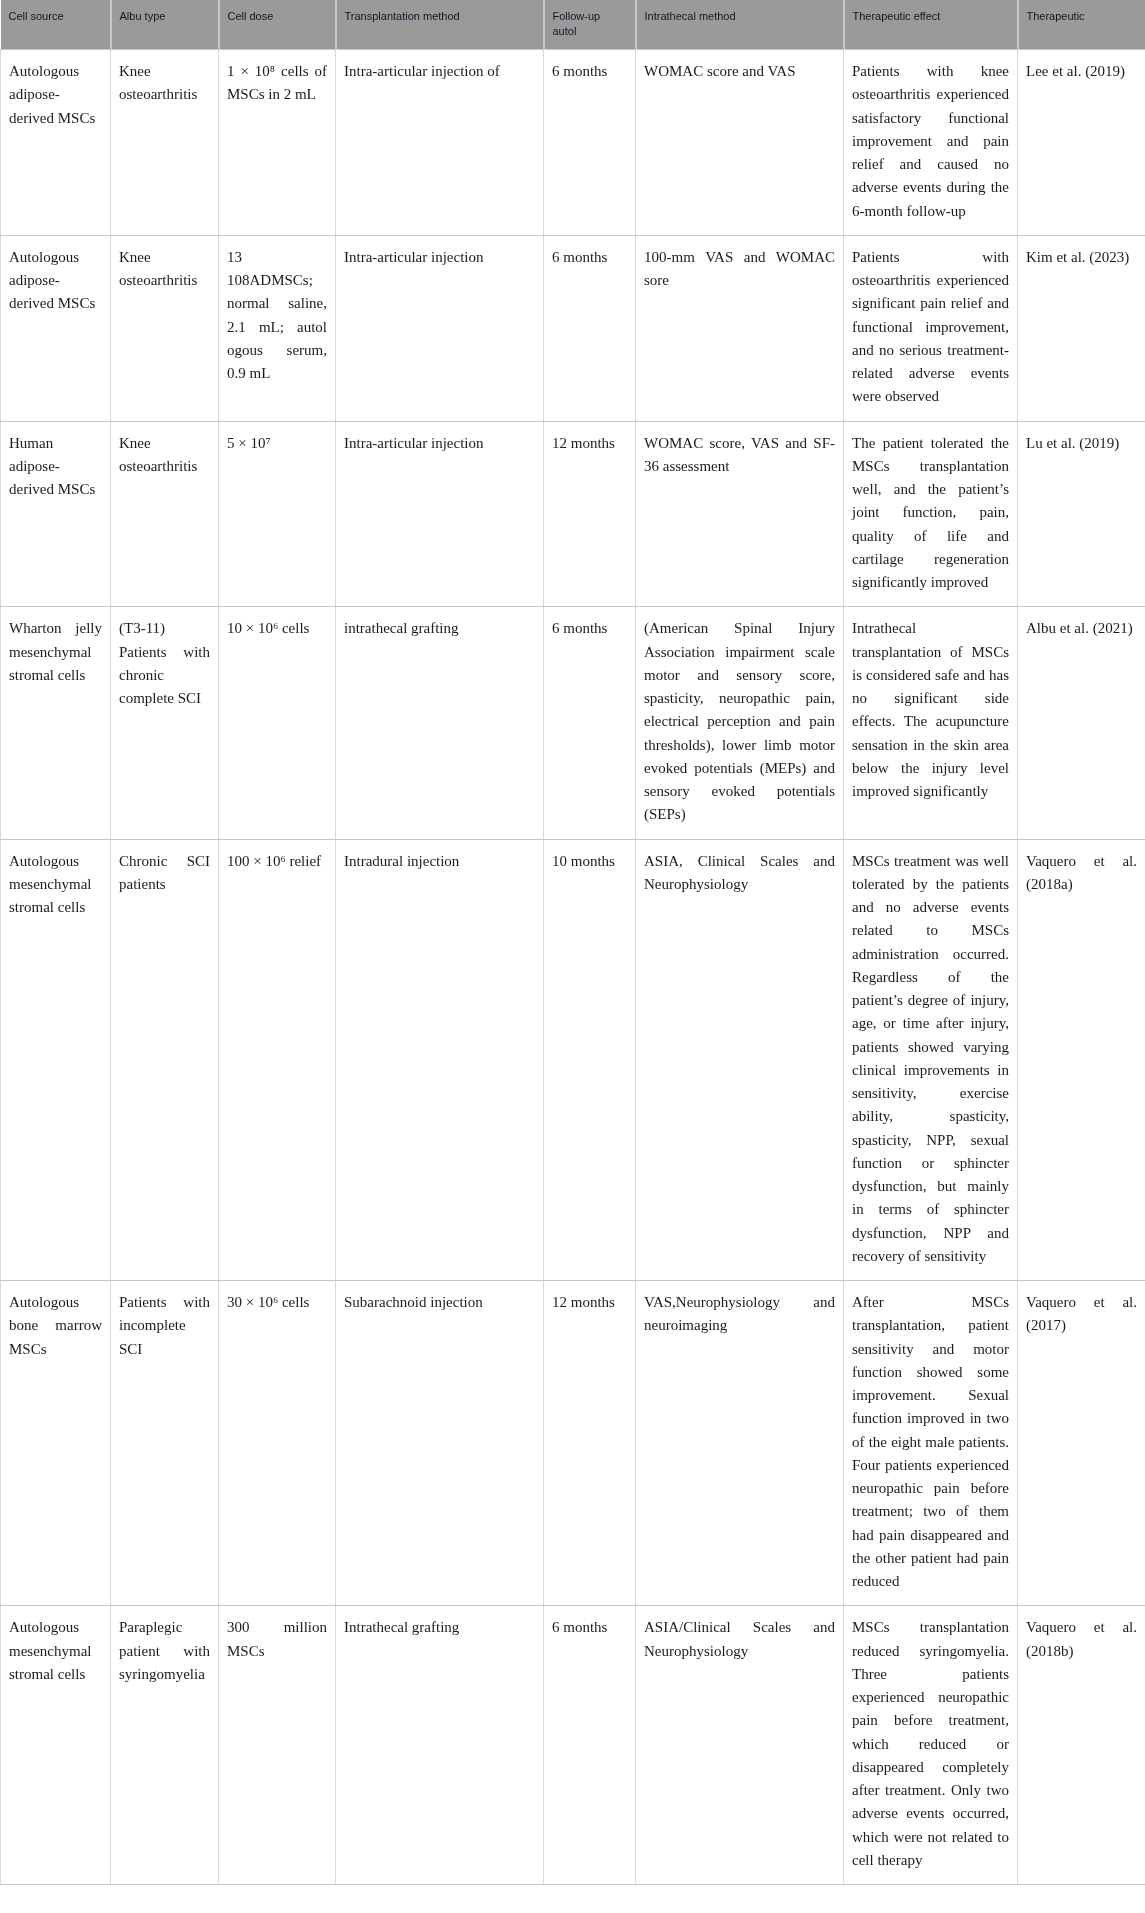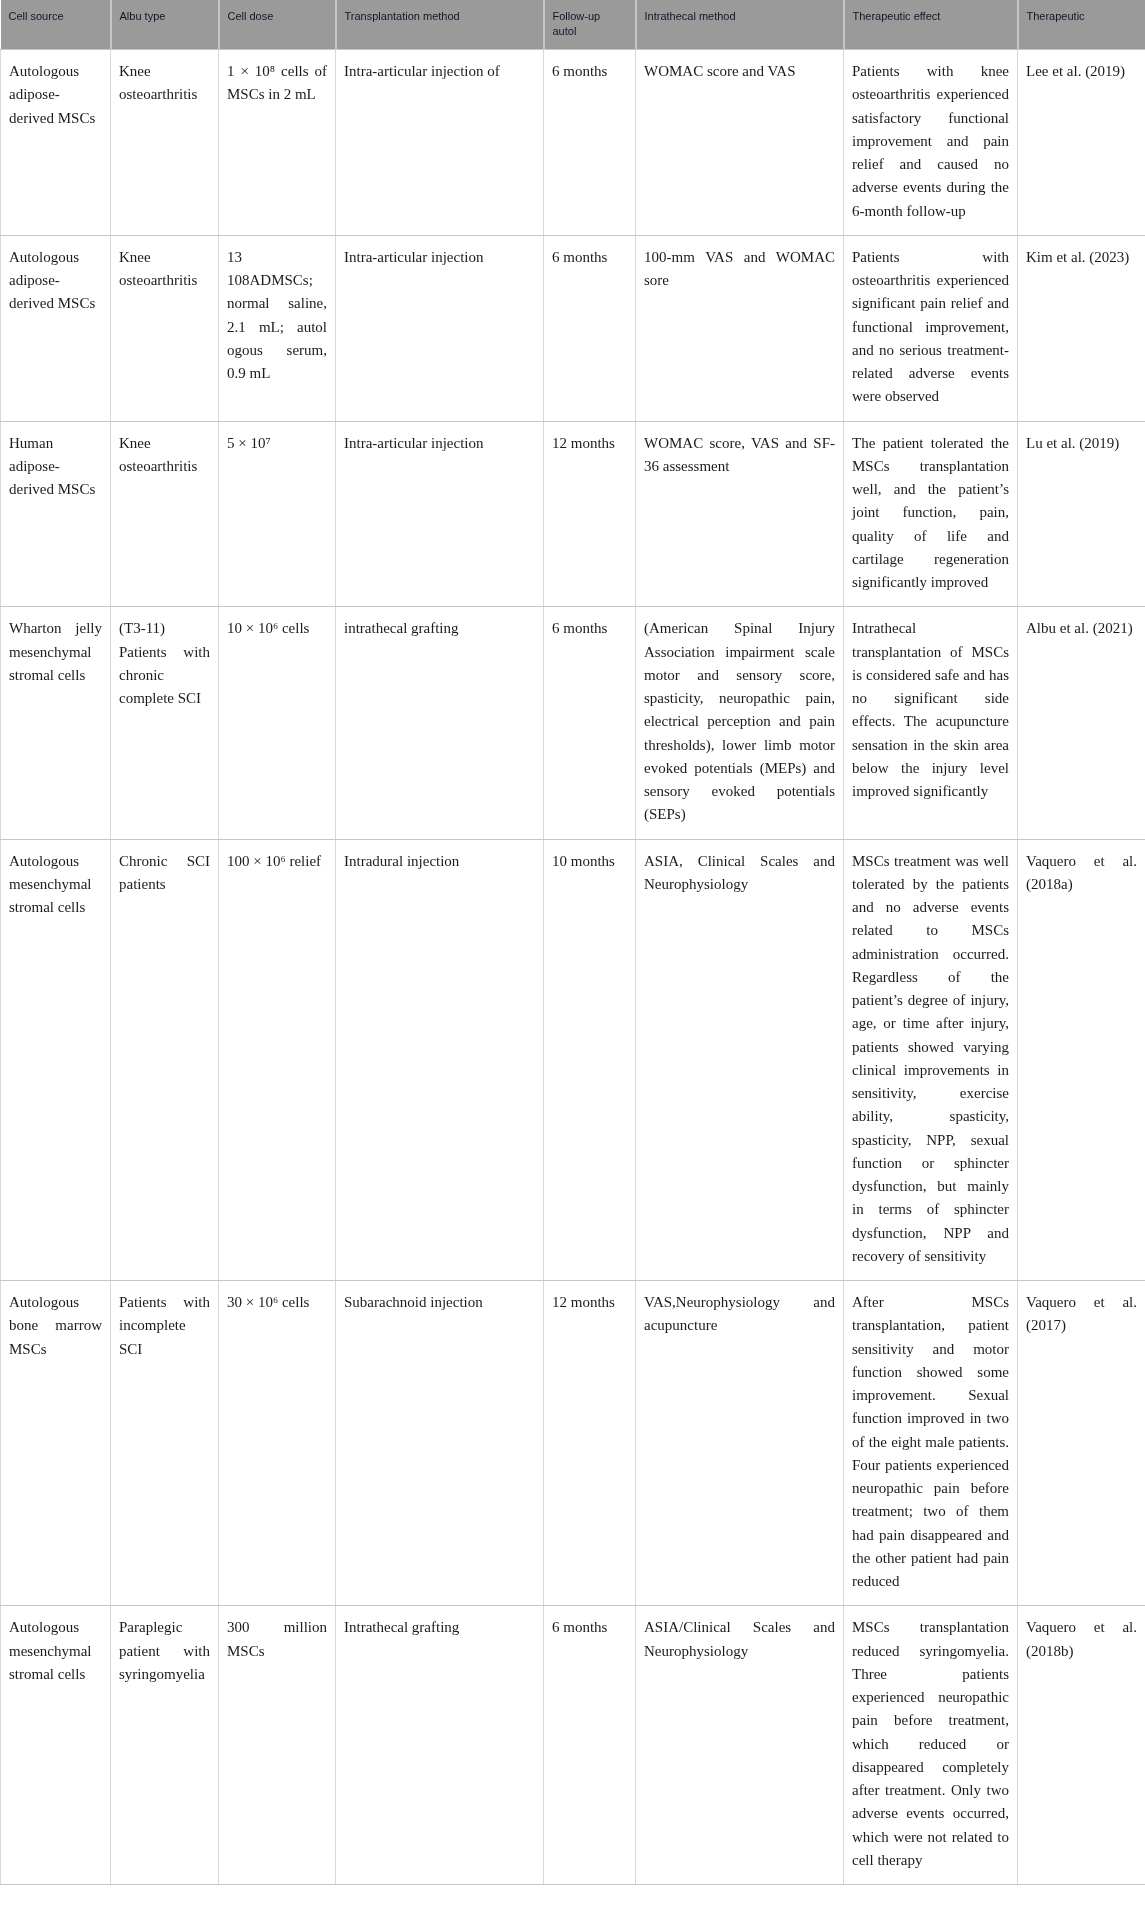--- a/index.html
+++ b/index.html
@@ -125,21 +125,21 @@
         <td>ASIA, Clinical Scales and Neurophysiology</td>
         <td>MSCs treatment was well tolerated by the patients and no adverse events related to MSCs administration occurred. Regardless of the patient’s degree of injury, age, or time after injury, patients showed varying clinical improvements in sensitivity, exercise ability, spasticity, spasticity, NPP, sexual function or sphincter dysfunction, but mainly in terms of sphincter dysfunction, NPP and recovery of sensitivity</td>
         <td>Vaquero et al. (2018a)</td>
       </tr>
       <tr>
         <td>Autologous bone marrow MSCs</td>
         <td>Patients with incomplete SCI</td>
         <td>30 × 10⁶ cells</td>
         <td>Subarachnoid injection</td>
         <td>12 months</td>
-        <td>VAS,Neurophysiology and acupuncture</td>
+        <td>VAS,Neurophysiology and neuroimaging</td>
         <td>After MSCs transplantation, patient sensitivity and motor function showed some improvement. Sexual function improved in two of the eight male patients. Four patients experienced neuropathic pain before treatment; two of them had pain disappeared and the other patient had pain reduced</td>
         <td>Vaquero et al. (2017)</td>
       </tr>
       <tr>
         <td>Autologous mesenchymal stromal cells</td>
         <td>Paraplegic patient with syringomyelia</td>
         <td>300 million MSCs</td>
         <td>Intrathecal grafting</td>
         <td>6 months</td>
         <td>ASIA/Clinical Scales and Neurophysiology</td>

